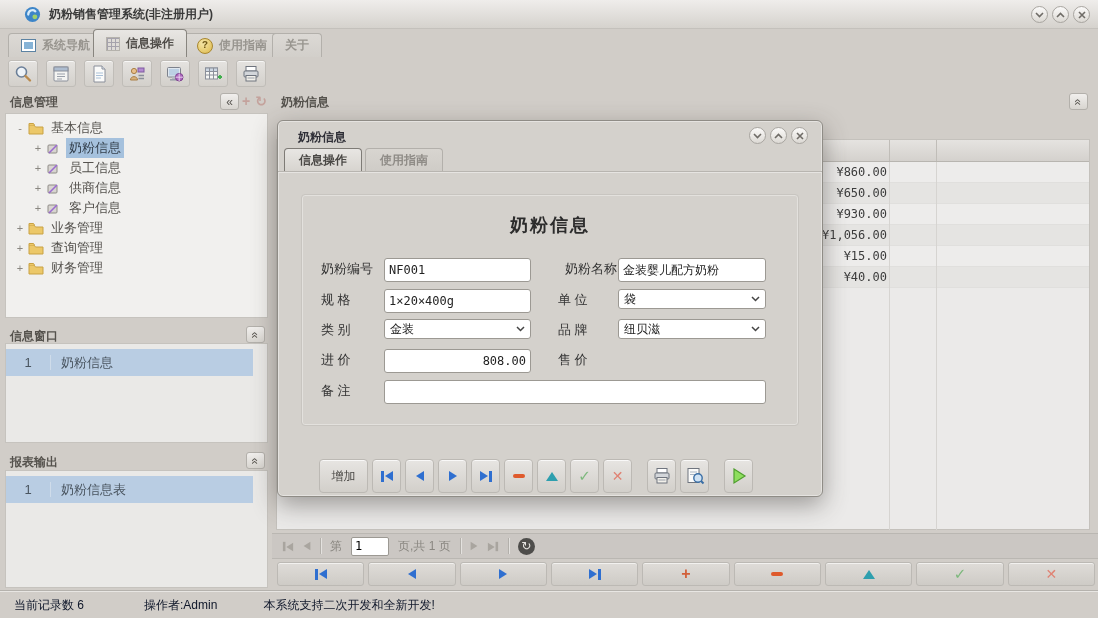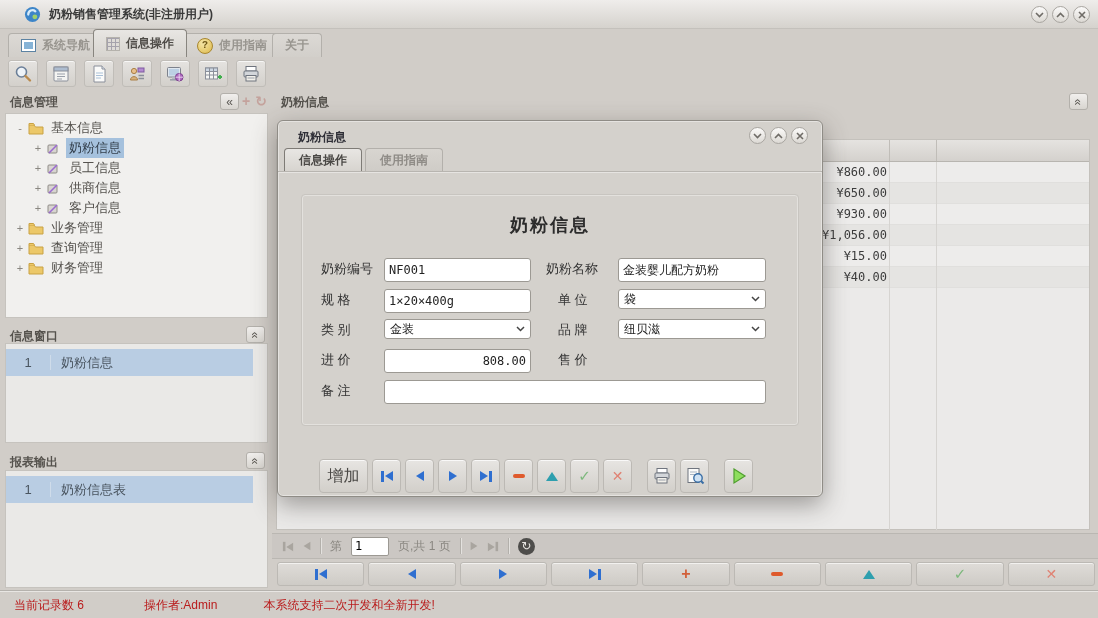--- a/index.html
+++ b/index.html
@@ -83,21 +83,21 @@
   .refresh{width:17px;height:17px;border-radius:50%;background:#4e4d4b;color:#e8e6e3;
     display:flex;align-items:center;justify-content:center;font-size:12px;}
 
   
   .btoolbar{position:absolute;left:277px;top:562px;width:818px;height:24px;display:flex;gap:4px;}
   .bbtn{flex:1;border:1px solid #bcb9b4;border-radius:3px;background:linear-gradient(#dfdcd8,#cecbc6);
     box-shadow:inset 0 1px 0 rgba(255,255,255,.6);display:flex;align-items:center;justify-content:center;}
 
   
   .statusbar{position:absolute;left:0;top:590px;right:0;height:28px;border-top:1px solid #b5b2ad;
-    box-shadow:inset 0 1px 0 #e8e6e3;display:flex;align-items:center;font-size:12px;color:#b91c1c;}
+    box-shadow:inset 0 1px 0 #e8e6e3;display:flex;align-items:center;font-size:12px;color:#0f172a;}
   .st1{margin-left:14px;} .st2{margin-left:60px;} .st3{margin-left:46px;}
 
   
   .ico{display:flex;align-items:center;gap:1px;color:#2f6fd0;}
   .ico.gray{color:#a9a59f;transform:scale(.85);}
   .tl{width:0;height:0;border-top:5px solid transparent;border-bottom:5px solid transparent;border-right:8px solid currentColor;}
   .tr{width:0;height:0;border-top:5px solid transparent;border-bottom:5px solid transparent;border-left:8px solid currentColor;}
   .vbar{width:3px;height:11px;background:currentColor;}
   .tu{width:0;height:0;border-left:6px solid transparent;border-right:6px solid transparent;border-bottom:9px solid #2e9fae;}
   .hbar{width:12px;height:4px;background:#df5a2c;border-radius:2px;}
@@ -125,21 +125,21 @@
   .fld{position:absolute;height:24px;background:#fff;border:1px solid #9c9993;border-radius:3px;
     font:12px "DejaVu Sans Mono",monospace;padding:0 4px;color:#222;box-sizing:border-box;}
   .fld.num{text-align:right;}
   .selbox{position:absolute;height:20px;background:#fff;border:1px solid #9c9993;border-radius:3px;
     display:flex;align-items:center;justify-content:space-between;padding:0 5px;box-sizing:border-box;
     font:12px "DejaVu Sans Mono",monospace;color:#222;}
   .dlg-buttons{position:absolute;left:41px;top:338px;height:34px;display:flex;gap:4px;align-items:center;}
   .dbtn{width:29px;height:34px;border:1px solid #bcb9b4;border-radius:4px;
     background:linear-gradient(#e7e5e2,#d2cfca);box-shadow:inset 0 1px 0 rgba(255,255,255,.75);
     display:flex;align-items:center;justify-content:center;box-sizing:border-box;}
-  .dbtn.add{width:49px;font-size:16px;color:#4a4845;}
+  .dbtn.add{width:49px;font-size:12px;color:#4a4845;}
   .dspacer{width:7px;}
 </style>
 </head>
 <body>
 
 <div class="app">
 
   <div class="titlebar">
     <span style="display:flex">
       <svg width="17" height="17" viewBox="0 0 18 18">
@@ -506,21 +506,21 @@
     <div class="dlg-tabs">
       <span class="dtab active">信息操作</span>
       <span class="dtab">使用指南</span>
     </div>
     <div class="dlg-sep"></div>
     <div class="inset"></div>
     <div class="dlg-heading">奶粉信息</div>
 
     <span class="flabel" style="left:43px;top:139px">奶粉编号</span>
     <input class="fld" style="left: 106px; top: 137px; width: 147px;" value="NF001">
-    <span class="flabel" style="left:268px;top:139px">奶粉名称</span>
+    <span class="flabel" style="left:287px;top:139px">奶粉名称</span>
     <input class="fld" style="left: 340px; top: 137px; width: 148px;" value="金装婴儿配方奶粉">
 
     <span class="flabel" style="left:43px;top:170px">规 格</span>
     <input class="fld" style="left: 106px; top: 168px; width: 147px;" value="1×20×400g">
     <span class="flabel" style="left:280px;top:170px">单 位</span>
     <div class="selbox" style="left:340px;top:168px;width:148px">
       <span>袋</span>
       <span style="display:flex">
           <svg width="9" height="6">
             <polyline points="1,1 4.5,4.5 8,1" fill="none" stroke="#444" stroke-width="1.5"></polyline>

